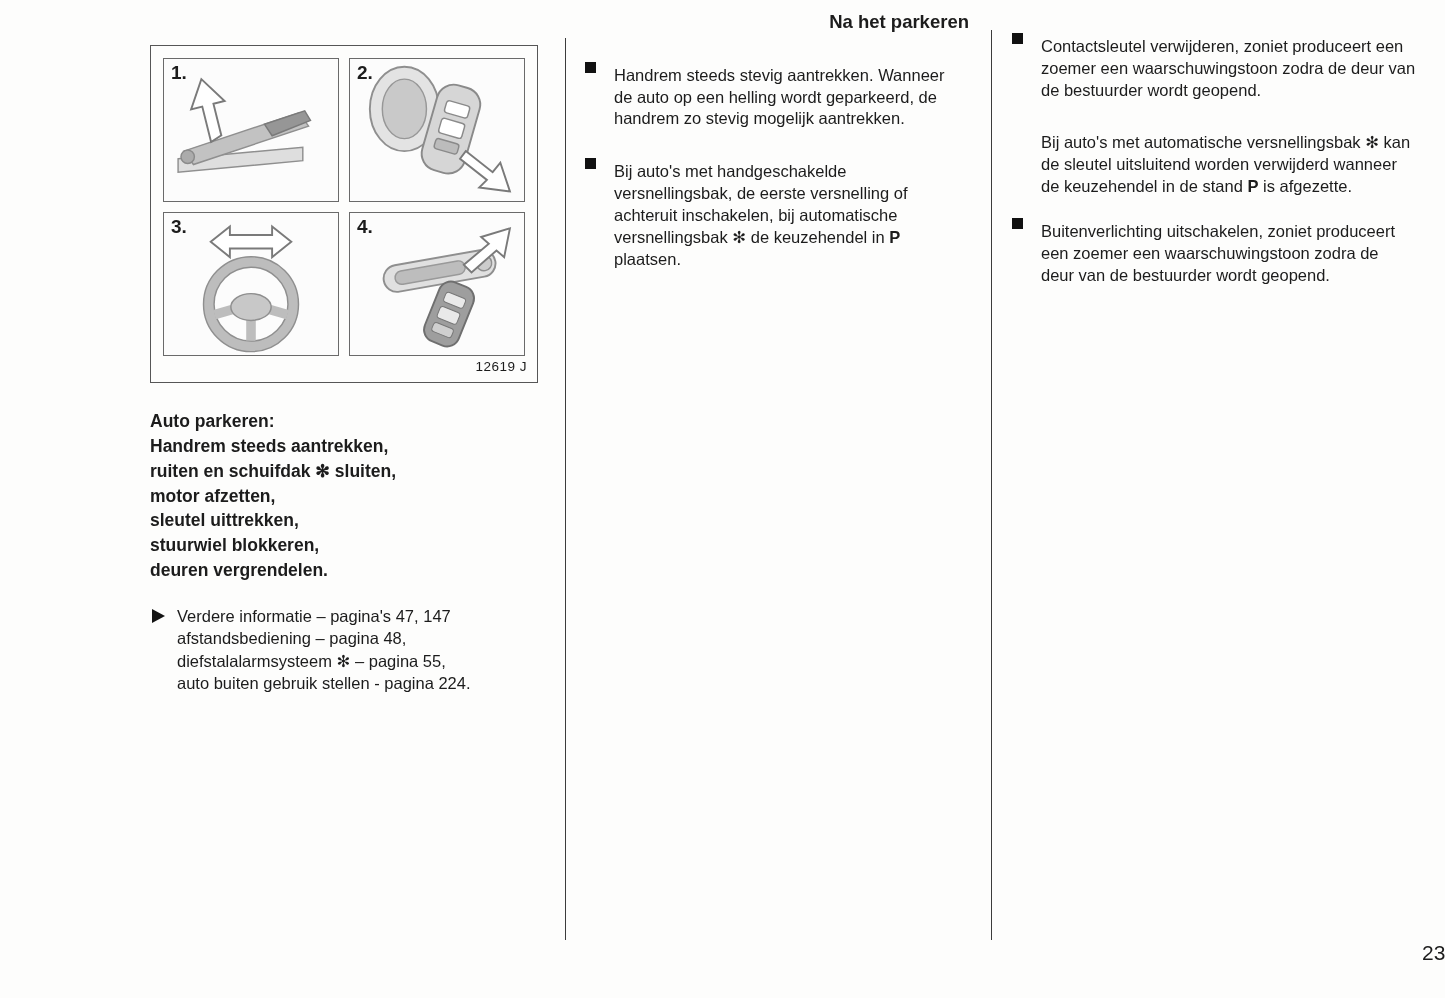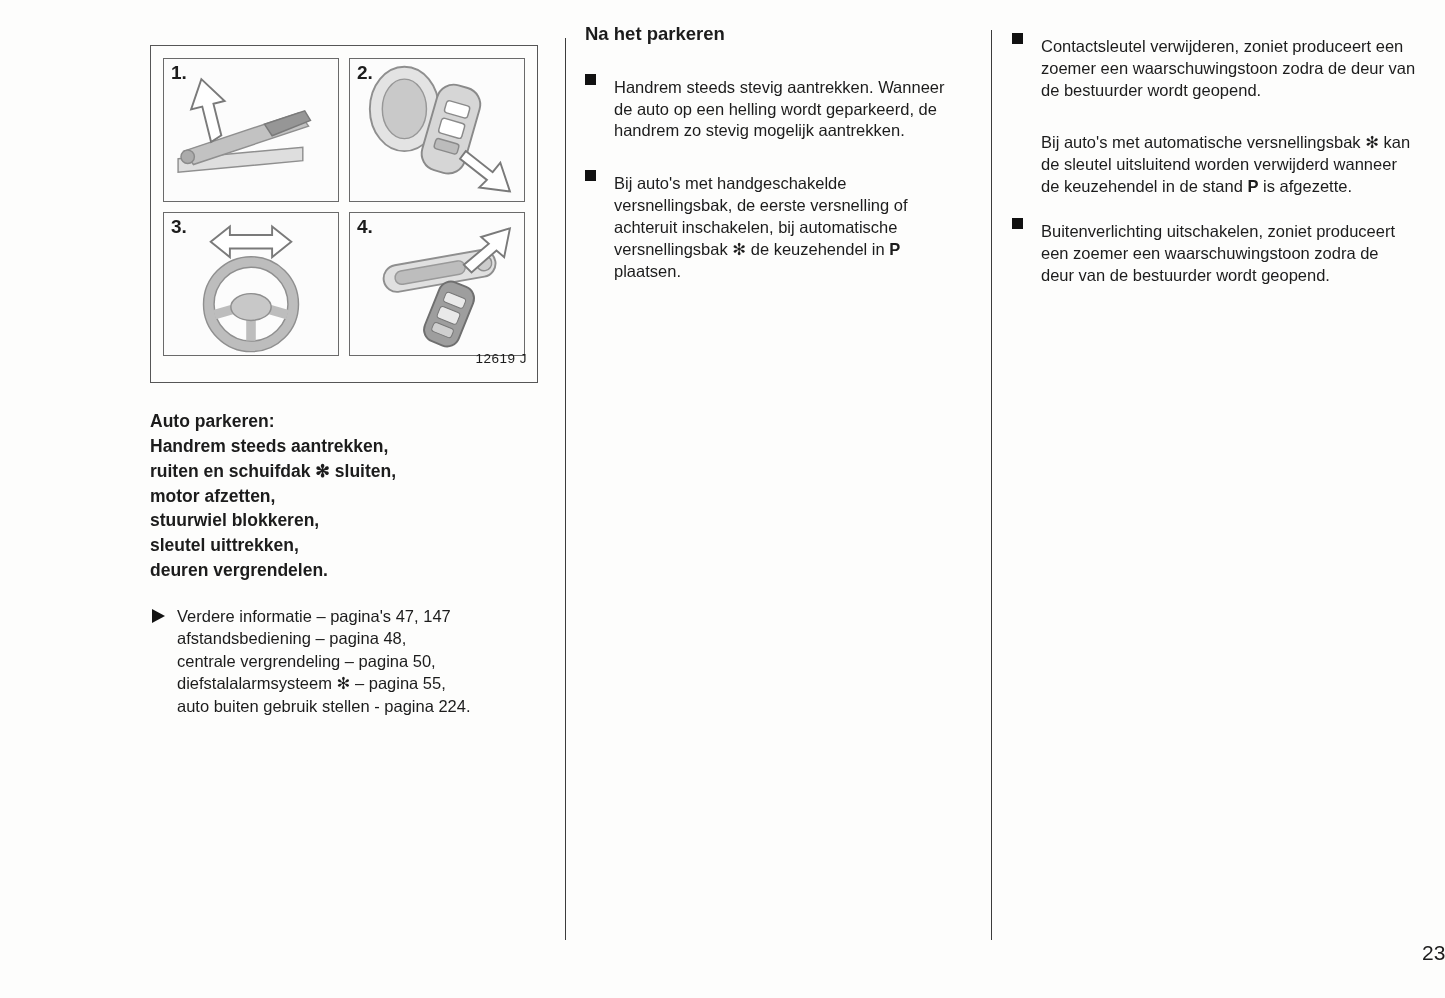--- a/index.html
+++ b/index.html
@@ -25,35 +25,35 @@
     gap:10px; width:100%; height:100%;
   }
   .panel {
     position:relative; border:1px solid #6a6a6a; background:#fcfcfc; overflow:hidden;
   }
   .panel-num {
     position:absolute; top:3px; left:7px; font-weight:bold; font-size:19px; z-index:2;
   }
   .panel svg { position:absolute; inset:0; width:100%; height:100%; }
   .figure-caption {
-    position:absolute; right:10px; bottom:16px; font-size:13.5px; letter-spacing:.5px;
+    position:absolute; right:10px; bottom:8px; font-size:13.5px; letter-spacing:.5px;
   }
   .bold-block { margin-top:26px; font-weight:bold; font-size:17.5px; line-height:1.42; }
   .info-row { display:flex; margin-top:22px; }
   .info-arrow {
     width:0; height:0; flex:none; margin:4px 12px 0 2px;
     border-left:13px solid #141414; border-top:7px solid transparent; border-bottom:7px solid transparent;
   }
   .info-lines { font-size:16.5px; line-height:1.36; }
 
   
   .body-text { font-size:16.5px; line-height:1.33; }
   .col-mid   { position:absolute; left:585px;  top:10px; width:384px; }
   .col-right { position:absolute; left:1012px; top:28px; width:412px; }
-  .section-heading { margin:12px 0 22px 0; font-size:18.5px; font-weight:bold; }
+  .section-heading { margin:0 0 22px 0; font-size:18.5px; font-weight:bold;text-align:right; }
   .bullet { display:flex; margin-bottom:15px; }
   .bullet .sq {
     flex:none; width:11px; height:11px; background:#111; margin:5px 10px 0 0;
   }
   .bullet p, .plain-para p { margin:8px; }
   .plain-para { padding-left:21px; margin:22px 0 15px 0; }
   .pbold { font-weight:bold; }
 
   .page-number { position:absolute; left:1381px; top:941px; font-size:21px;margin-left:41px; }
 </style>
@@ -130,31 +130,30 @@
 
       </div>
       <span class="figure-caption">12619 J</span>
     </div>
 
     <div class="bold-block">
       <div>Auto parkeren:</div>
       <div>Handrem steeds aantrekken,</div>
       <div>ruiten en schuifdak ✻ sluiten,</div>
       <div>motor afzetten,</div>
+      <div>sleutel uittrekken,</div>
       <div>stuurwiel blokkeren,</div>
-      <div>sleutel uittrekken,</div>
       <div>deuren vergrendelen.</div>
     </div>
 
     <div class="info-row">
       <span class="info-arrow"></span>
       <div class="info-lines">
         <div>Verdere informatie – pagina's 47, 147</div>
         <div>afstandsbediening – pagina 48,</div>
-        <div>centrale vergrendeling – pagina 50,</div>
         <div>diefstalalarmsysteem ✻ – pagina 55,</div>
         <div>auto buiten gebruik stellen - pagina 224.</div>
       </div>
     </div>
 
   </div>
 
   <div class="col-mid body-text">
     <h2 class="section-heading">Na het parkeren</h2>
 

